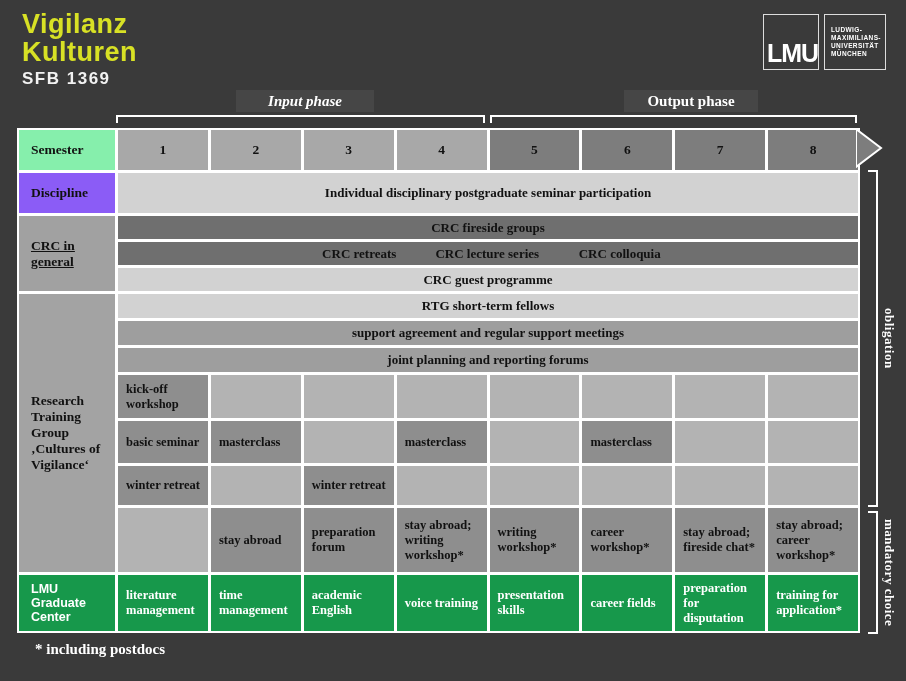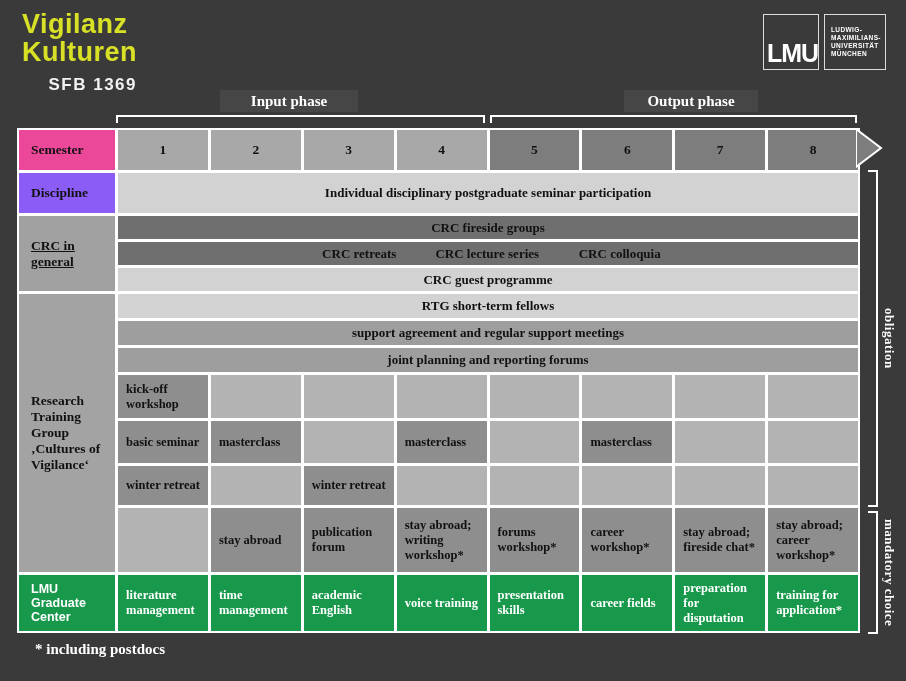--- a/index.html
+++ b/index.html
@@ -2,49 +2,49 @@
 <html><head>
 <meta charset="utf-8">
 <style>
   html,body{margin:0;padding:0;background:#222;}
   .page{position:relative;width:906px;height:681px;background:#3a3a3a;overflow:hidden;
         font-family:"Liberation Serif",serif;}
 
   
   .brand{position:absolute;left:22px;top:10px;font-family:"Liberation Sans",sans-serif;font-weight:bold;}
   .brand .l1,.brand .l2{font-size:27px;line-height:28px;color:#d8e125;letter-spacing:.5px;}
-  .brand .l3{font-size:17px;line-height:22px;color:#f2f2f2;letter-spacing:1.5px;margin-top:8px;text-align:right;}
+  .brand .l3{font-size:17px;line-height:22px;color:#f2f2f2;letter-spacing:1.5px;margin-top:2px;}
 
   .lmu{position:absolute;right:20px;top:14px;display:flex;gap:5px;}
   .lmu .box{border:1px solid #dcdcdc;background:#3a3a3a;box-sizing:border-box;}
   .lmu .b1{width:56px;height:56px;position:relative;}
   .lmu .b1 span{position:absolute;left:3px;bottom:1px;color:#fff;font-family:"Liberation Sans",sans-serif;
                 font-weight:bold;font-size:25px;letter-spacing:-1px;}
   .lmu .b2{width:62px;height:56px;display:flex;flex-direction:column;justify-content:center;padding-left:6px;}
   .lmu .b2 span{color:#fff;font-family:"Liberation Sans",sans-serif;font-weight:bold;
                 font-size:6.5px;line-height:8px;letter-spacing:.4px;}
 
   
   .phase{position:absolute;top:90px;height:22px;background:#464646;color:#fff;
          font-weight:bold;font-size:15px;display:flex;align-items:center;justify-content:center;}
-  .phase.in{left:220px;width:138px;}
+  .phase.in{left:236px;width:138px;font-style:italic;}
   .phase.out{left:624px;width:134px;}
   .tbracket{position:absolute;top:115px;height:8px;border:2px solid #fff;border-bottom:none;box-sizing:border-box;}
   .tbracket.in{left:116px;width:369px;}
   .tbracket.out{left:490px;width:367px;}
 
   
   .tbl{position:absolute;left:17px;top:128px;width:843px;height:505px;box-sizing:border-box;
        background:#fff;border:2px solid #fff;display:grid;gap:3px;
        grid-template-columns:96px repeat(8,1fr);
        grid-template-rows:40px 40px 23px 23px 23px 24px 24px 24px 43px 42px 39px 64px 56px;}
   .tbl div{box-sizing:border-box;}
 
   .lab{display:flex;align-items:center;padding-left:12px;font-weight:bold;font-size:13.5px;line-height:16px;color:#111;}
-  .lab.sem{background:#ec4899;grid-row:1;grid-column:1;}
+  .lab.sem{background:#86efac;grid-row:1;grid-column:1;}
   .lab.disc{background:#8b5cf6;grid-row:2;grid-column:1;}
   .lab.crc{background:#a1a1a1;grid-row:3/span 3;grid-column:1;padding-right:8px;text-decoration:underline;}
   .lab.rtg{background:#a3a3a3;grid-row:6/span 7;grid-column:1;padding-right:8px;}
   .lab.gc{background:#17984b;grid-row:13;grid-column:1;color:#fff;
           font-family:"Liberation Sans",sans-serif;font-size:12.5px;line-height:14px;}
 
   .semcell{display:flex;align-items:center;justify-content:center;font-weight:bold;font-size:13.5px;color:#111;}
   .semcell.in{background:#a8a8a8;}
   .semcell.out{background:#7d7d7d;}
 
@@ -155,23 +155,23 @@
     <div class="cell empty" style="grid-row:11;grid-column:3"></div>
     <div class="cell filled" style="grid-row:11;grid-column:4">winter retreat</div>
     <div class="cell empty" style="grid-row:11;grid-column:5"></div>
     <div class="cell empty" style="grid-row:11;grid-column:6"></div>
     <div class="cell empty" style="grid-row:11;grid-column:7"></div>
     <div class="cell empty" style="grid-row:11;grid-column:8"></div>
     <div class="cell empty" style="grid-row:11;grid-column:9"></div>
 
     <div class="cell empty" style="grid-row:12;grid-column:2"></div>
     <div class="cell filled" style="grid-row:12;grid-column:3">stay abroad</div>
-    <div class="cell filled" style="grid-row:12;grid-column:4">publication forum</div>
+    <div class="cell filled" style="grid-row:12;grid-column:4">preparation forum</div>
     <div class="cell filled" style="grid-row:12;grid-column:5">stay abroad; writing workshop*</div>
-    <div class="cell filled" style="grid-row:12;grid-column:6">forums workshop*</div>
+    <div class="cell filled" style="grid-row:12;grid-column:6">writing workshop*</div>
     <div class="cell filled" style="grid-row:12;grid-column:7">career workshop*</div>
     <div class="cell filled" style="grid-row:12;grid-column:8">stay abroad; fireside chat*</div>
     <div class="cell filled" style="grid-row:12;grid-column:9">stay abroad; career workshop*</div>
 
     <div class="lab gc">LMU Graduate Center</div>
     <div class="cell green" style="grid-row:13;grid-column:2">literature management</div>
     <div class="cell green" style="grid-row:13;grid-column:3">time management</div>
     <div class="cell green" style="grid-row:13;grid-column:4">academic English</div>
     <div class="cell green" style="grid-row:13;grid-column:5">voice training</div>
     <div class="cell green" style="grid-row:13;grid-column:6">presentation skills</div>

